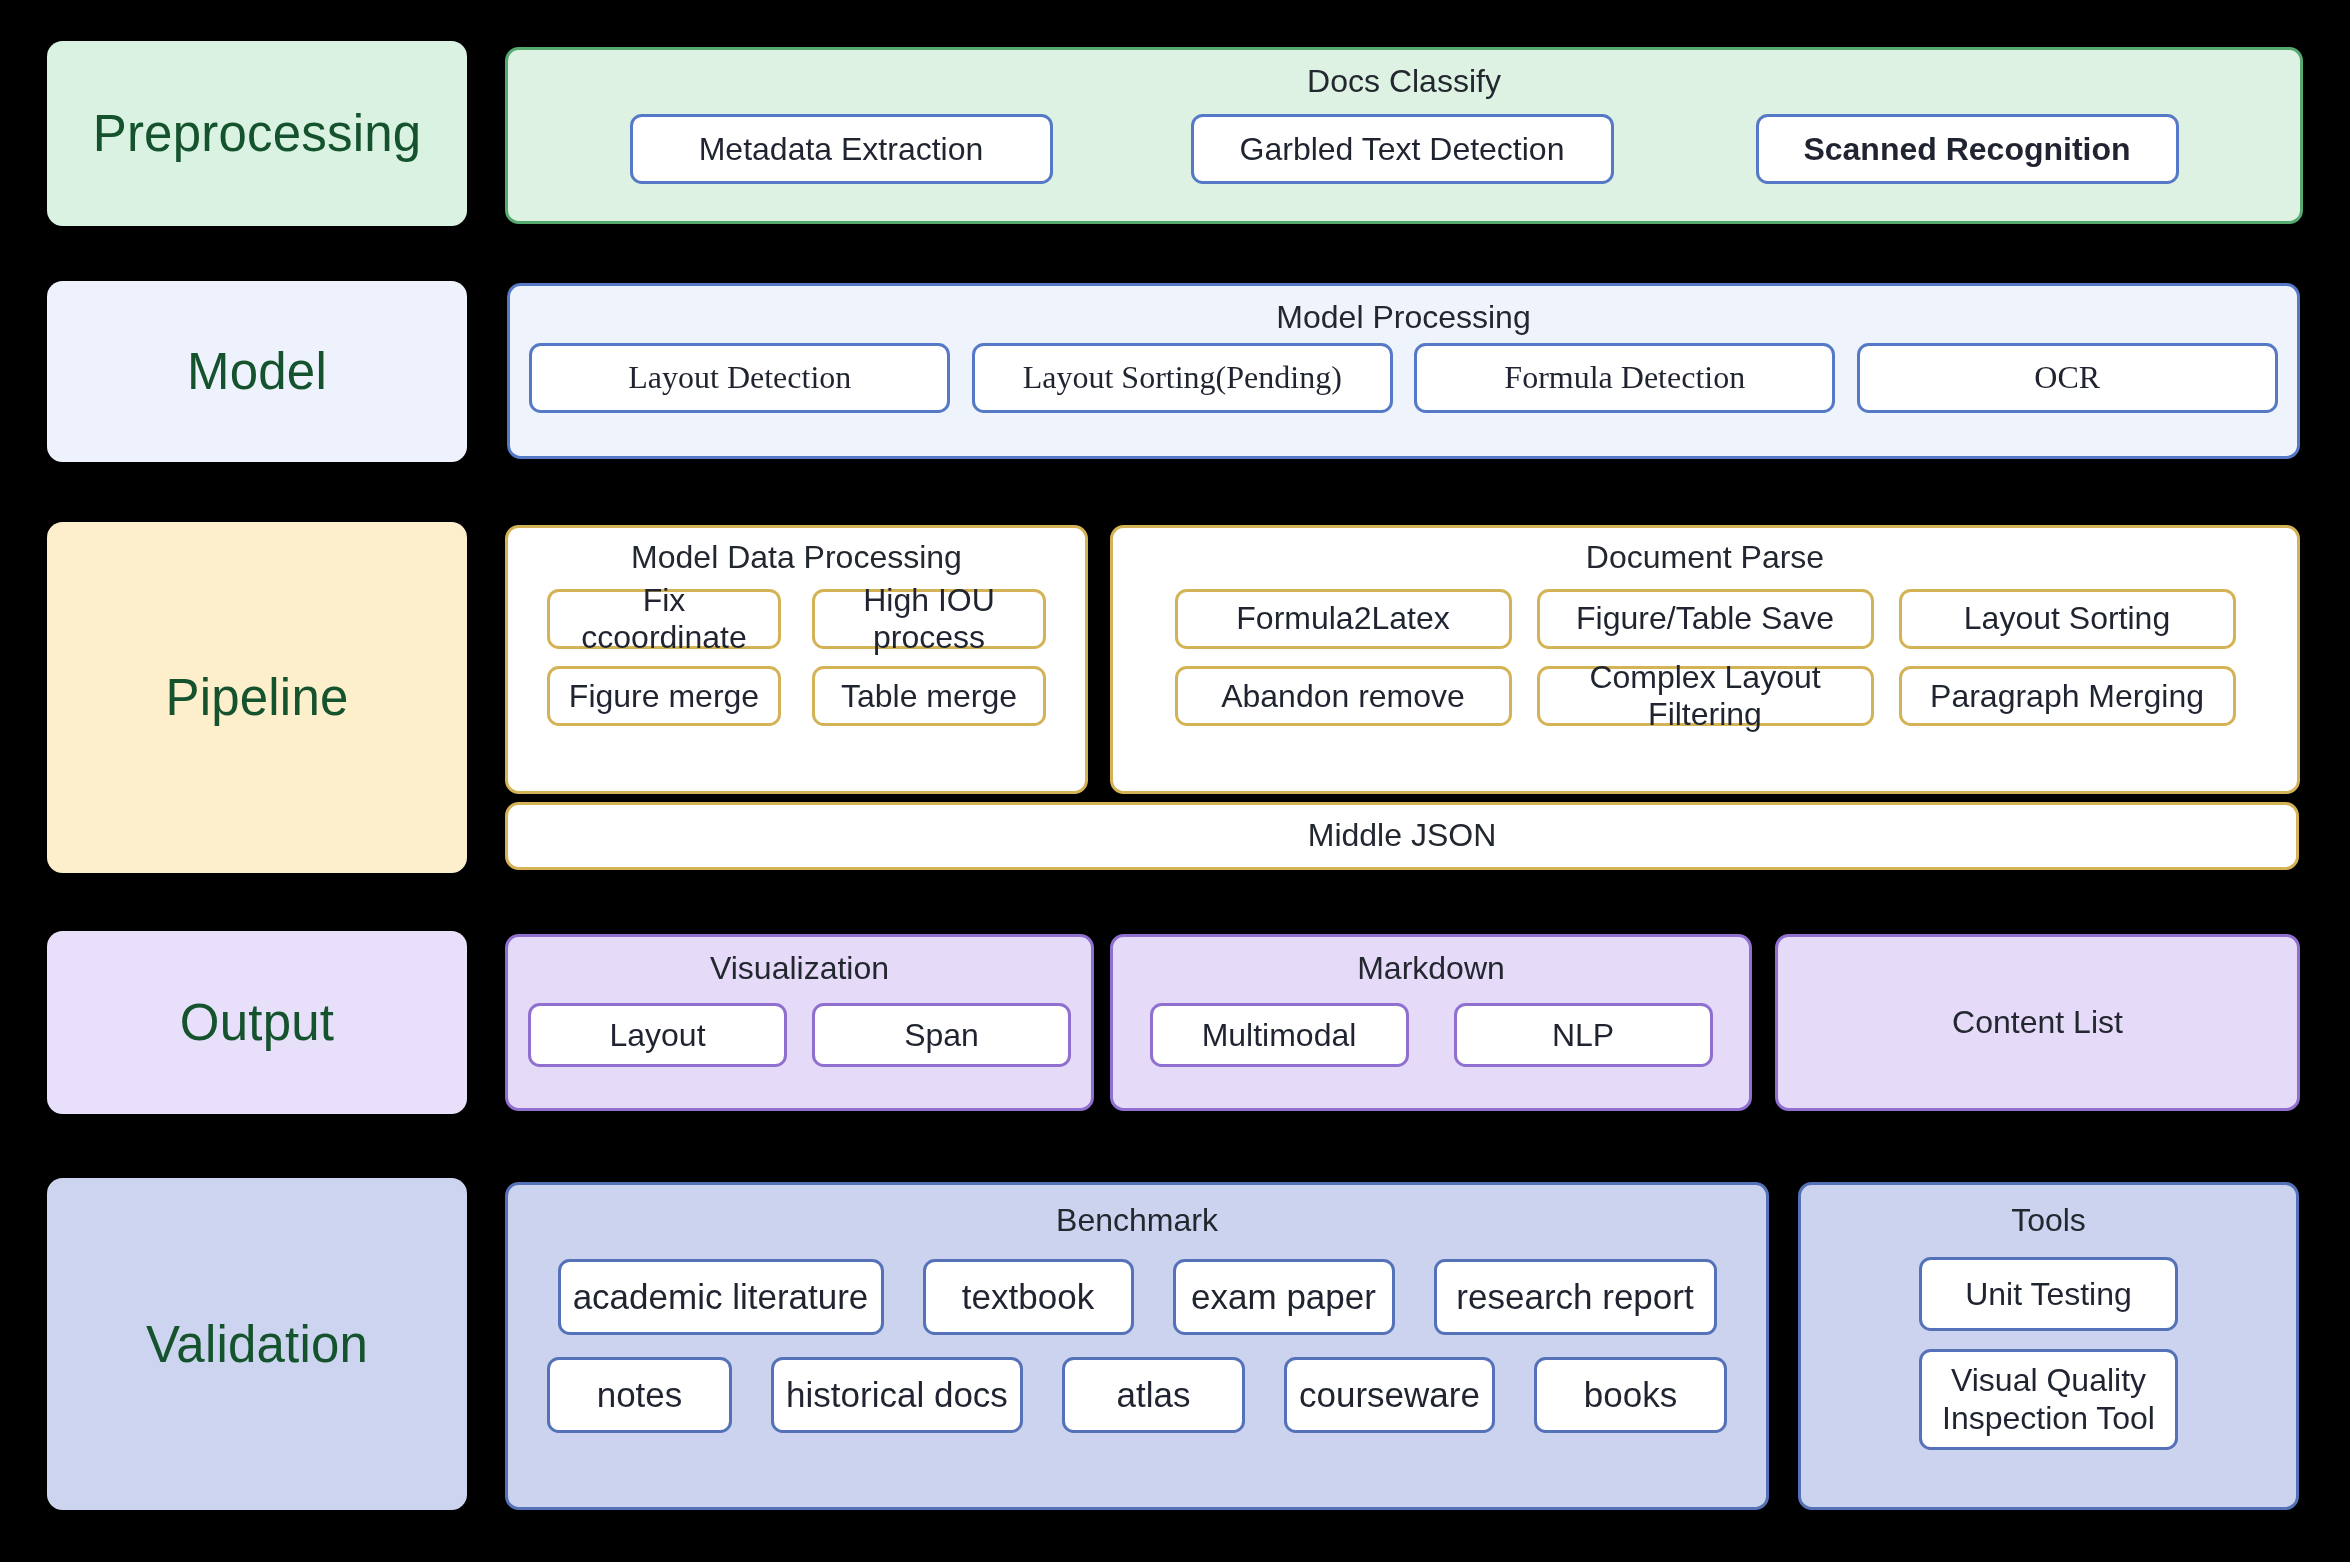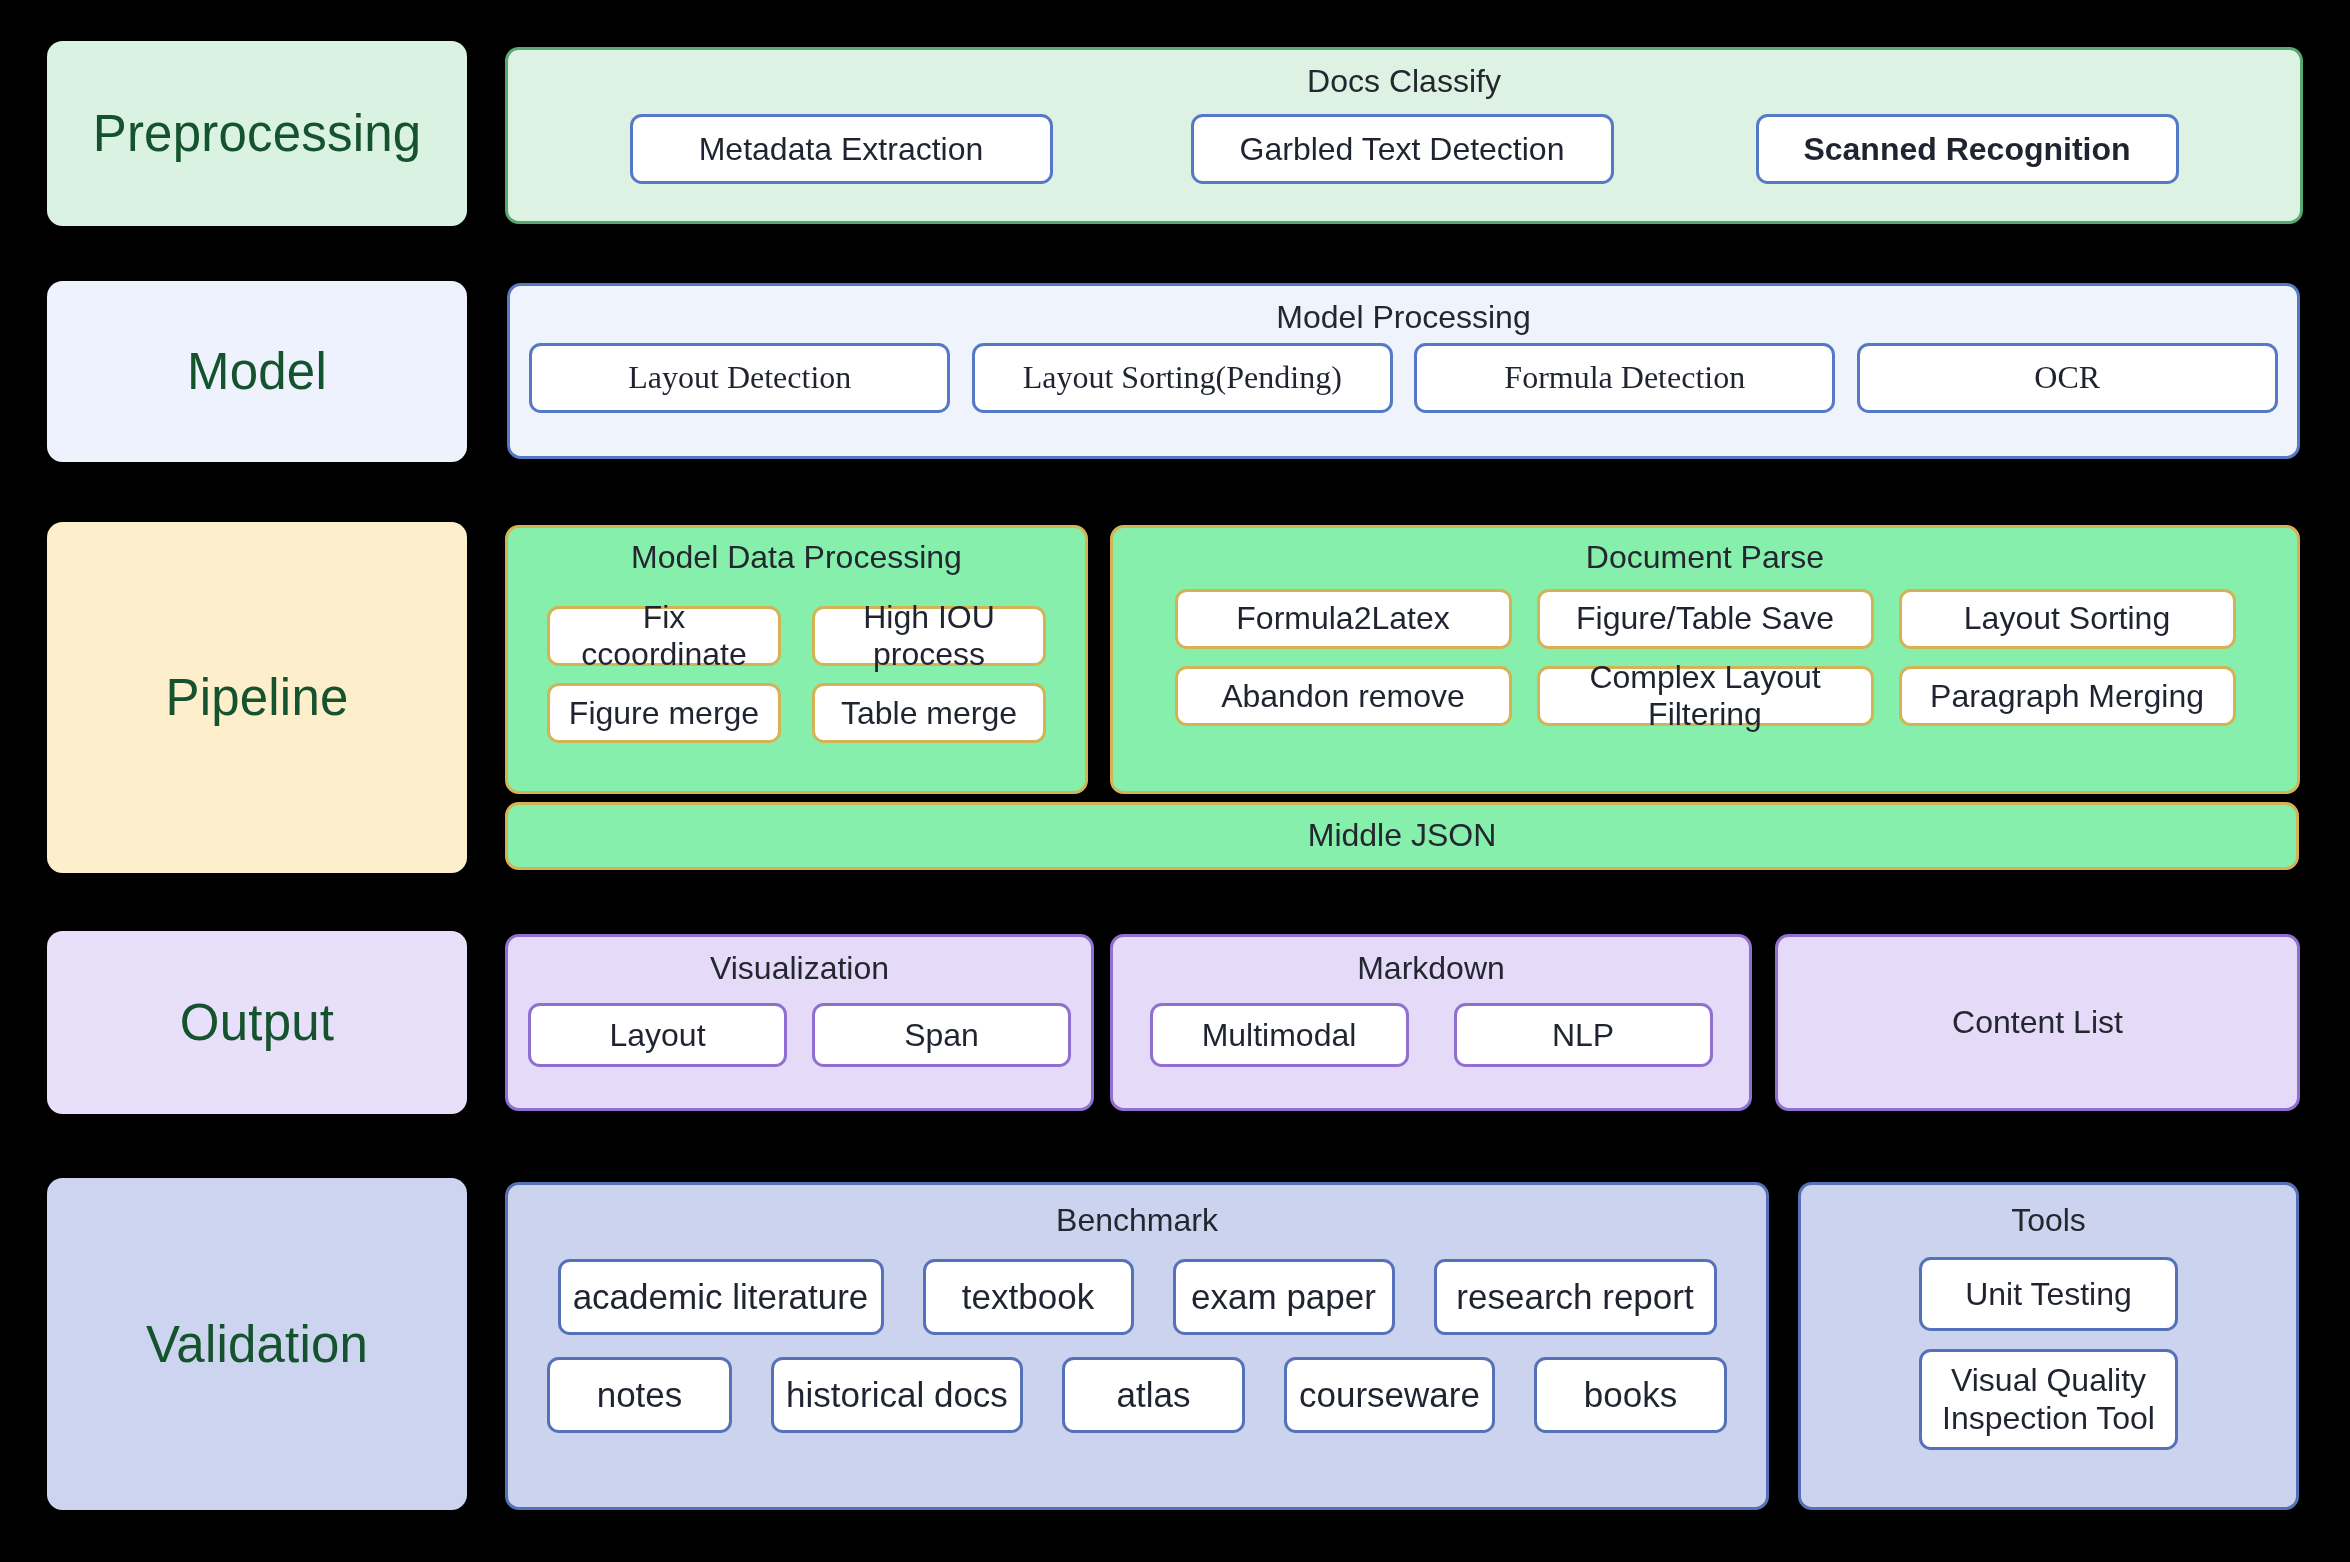--- a/index.html
+++ b/index.html
@@ -106,28 +106,28 @@
   #panel-model-processing .panel-row { margin-top: 8px; gap: 21.5px; font-family: Liberation Serif, serif; }
   #panel-model-processing .chip { height: 70px; }
   #chip-layout-detection { width: 421px; }
   #chip-layout-sorting-pending { width: 421px; }
   #chip-formula-detection { width: 421px; }
   #chip-ocr { width: 421px; }
 
   
   #label-pipeline { top: 522px; height: 351px; background: #fdefcc; }
 
-  .panel-yellow { background: #86efac; border-color: #d4b357; }
+  .panel-yellow { background: #ffffff; border-color: #d4b357; }
   .chip-yellow { border-color: #d4b357; }
 
   #panel-model-data-processing {
     left: 505px; top: 525px; width: 583px; height: 269px;
   }
   #panel-model-data-processing .panel-title { margin-top: 11.7px; }
-  #panel-model-data-processing .panel-row { margin-top: 31px; gap: 31px; }
+  #panel-model-data-processing .panel-row { margin-top: 14px; gap: 31px; }
   #panel-model-data-processing .panel-row + .panel-row { margin-top: 17.6px; }
   #panel-model-data-processing .chip { height: 60px; width: 234px; }
 
   #panel-document-parse {
     left: 1110px; top: 525px; width: 1190px; height: 269px;
   }
   #panel-document-parse .panel-title { margin-top: 11.7px; }
   #panel-document-parse .panel-row { margin-top: 13.7px; gap: 25px; }
   #panel-document-parse .panel-row + .panel-row { margin-top: 17.6px; }
   #panel-document-parse .chip { height: 60px; }

